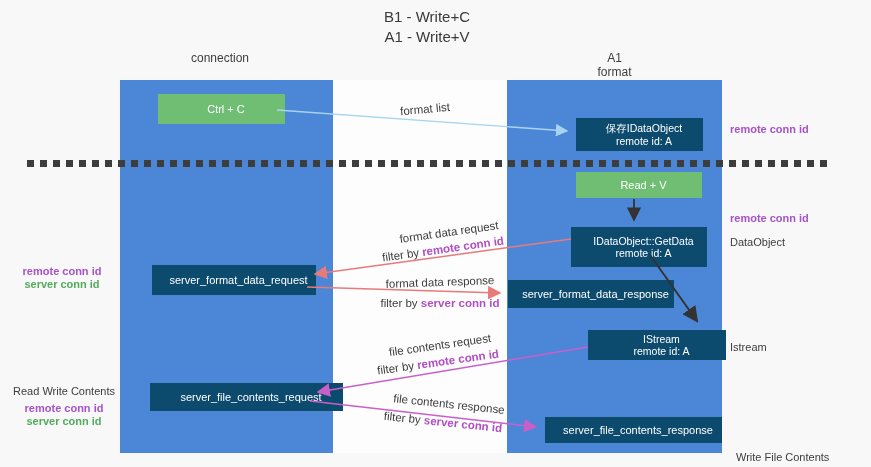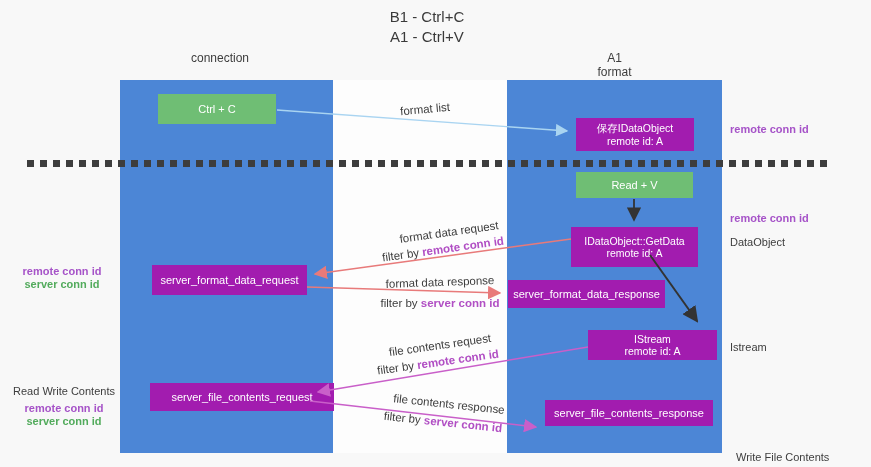--- a/index.html
+++ b/index.html
@@ -4,43 +4,43 @@
 <style>
   html,body{margin:0;padding:0;}
   body{font-family:"Liberation Sans",sans-serif;}
   .canvas{position:relative;width:871px;height:467px;background:#f8f8f8;overflow:hidden;}
   .col{position:absolute;top:80px;height:373px;background:#4c86d6;}
   .gutter{position:absolute;top:80px;height:373px;background:#fdfdfd;}
   .title{position:absolute;left:337px;top:7px;width:180px;text-align:center;
          font-size:15px;line-height:20px;color:#3a3a3a;}
   .colheader{position:absolute;top:51px;text-align:center;font-size:12px;line-height:14px;color:#3d3d3d;}
   .box{position:absolute;display:flex;flex-direction:column;align-items:center;justify-content:center;
-       color:#ffffff;text-align:center;font-size:11px;line-height:13px;}
+       color:#ffffff;text-align:center;font-size:11px;line-height:13px;padding-left:9px;}
   .green{background:#6fbe74;}
-  .orange{background:#a21caf;}
+  .orange{background:#0c4a6e;}
   .small{font-size:10.5px;line-height:12.5px;}
   .dashline{position:absolute;left:27px;top:160px;width:806px;height:7px;
             background:repeating-linear-gradient(90deg,#3d3d3d 0 7px,rgba(0,0,0,0) 7px 13px);}
   .rlabel{position:absolute;font-size:11px;color:#3d3d3d;white-space:nowrap;}
   .purple{color:#a653c8;font-weight:bold;}
   .greentxt{color:#52ab5c;font-weight:bold;}
   .flow{position:absolute;font-size:11.5px;color:#3d3d3d;white-space:nowrap;
         transform-origin:center;}
   .flow .purple{color:#b14fc4;}
   .leftblock{position:absolute;text-align:center;font-size:11px;line-height:13px;white-space:nowrap;}
   svg.overlay{position:absolute;left:0;top:0;pointer-events:none;}
 </style>
 </head>
 <body>
 
 <div class="canvas">
 
   <div class="title">
-    <div>B1 - Ctrl+C</div>
-    <div>A1 - Ctrl+V</div>
+    <div>B1 - Write+C</div>
+    <div>A1 - Write+V</div>
   </div>
 
   <div class="colheader" style="left:120px;width:200px;">
     <div>connection</div>
   </div>
   <div class="colheader" style="left:507px;width:215px;">
     <div>A1</div>
     <div>format</div>
   </div>
 
@@ -78,21 +78,21 @@
 
   <div class="box orange small" style="left:588px;top:330px;width:129px;height:30px;">
     <div>IStream</div>
     <div>remote id: A</div>
   </div>
 
   <div class="box orange" style="left:150px;top:383px;width:184px;height:28px;">
     <div>server_file_contents_request</div>
   </div>
 
-  <div class="box orange" style="left:545px;top:400px;width:168px;height:26px;">
+  <div class="box orange" style="left:545px;top:417px;width:168px;height:26px;">
     <div>server_file_contents_response</div>
   </div>
 
   <svg class="overlay" width="871" height="467" viewBox="0 0 871 467">
     <defs>
       <marker id="m-blue" markerWidth="9" markerHeight="9" refX="8" refY="4.5" orient="auto">
         <path d="M0,0 L9,4.5 L0,9 z" fill="#a9d4f1"></path>
       </marker>
       <marker id="m-red" markerWidth="9" markerHeight="9" refX="8" refY="4.5" orient="auto">
         <path d="M0,0 L9,4.5 L0,9 z" fill="#e87a7a"></path>

